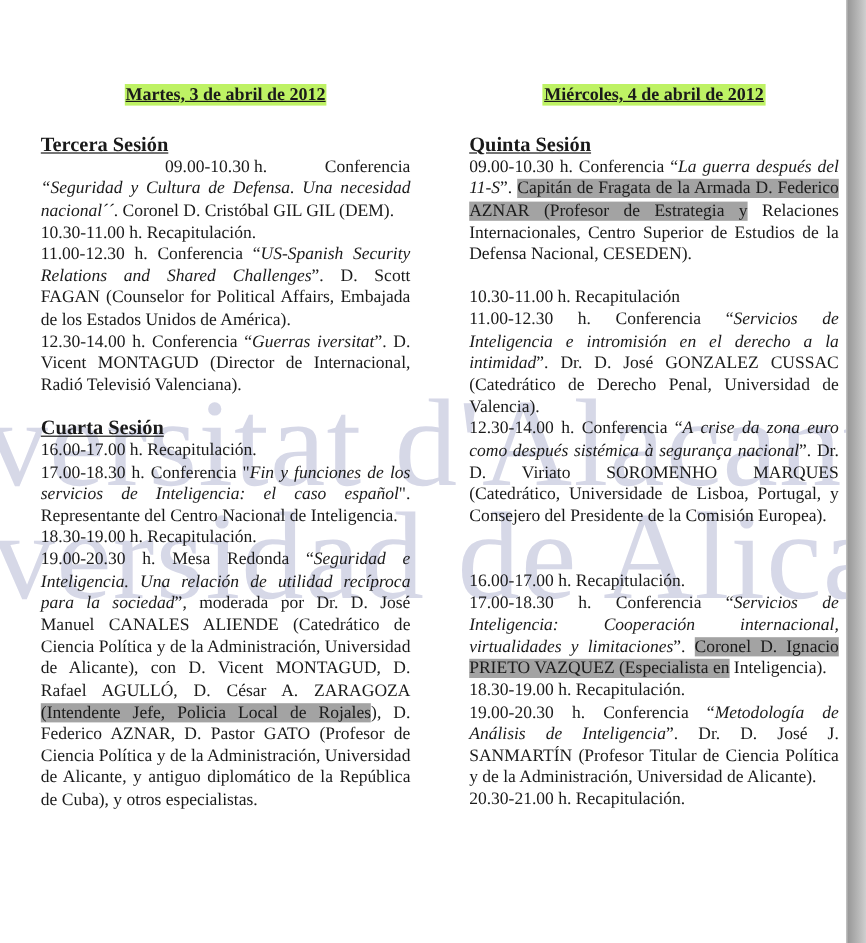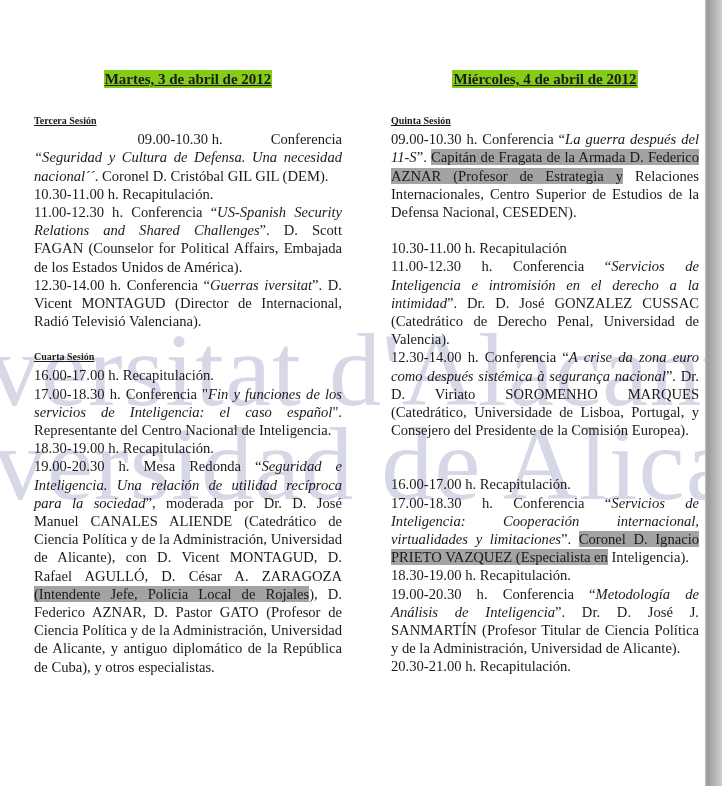--- a/index.html
+++ b/index.html
@@ -24,26 +24,26 @@
   .col {
     position:absolute; top:70px; font-size:14.6px; line-height:18.2px; z-index:1;
     text-align:justify;
   }
   .col-left { left:34px; width:308px; }
   .col-right { left:391px; width:308px; }
   .day {
     text-align:center; font-weight:bold; font-size:15px; margin:0 0 24px 0;
   }
   .day span {
-    background:#84cc16; text-decoration:underline; padding:1px 1px;
+    background:#bef264; text-decoration:underline; padding:1px 1px;
   }
   .col-left .day { margin-left:-34px; width:376px; }
   .col-right .day { margin-left:-34px; width:376px; }
   .session { margin-bottom:18px; }
-  .session-title { font-weight:bold; text-decoration:underline; font-size:10px; line-height:18px; }
+  .session-title { font-weight:bold; text-decoration:underline; font-size:17px; line-height:18px; }
   .entry { margin:0; }
   .gap { height:18px; }
   i { font-style:italic; }
   .hl { background:#a3a3a3; }
 </style>
 </head>
 <body>
 
 <div class="page">
   <div class="watermark wm1">iversitat d'Alacant</div>

